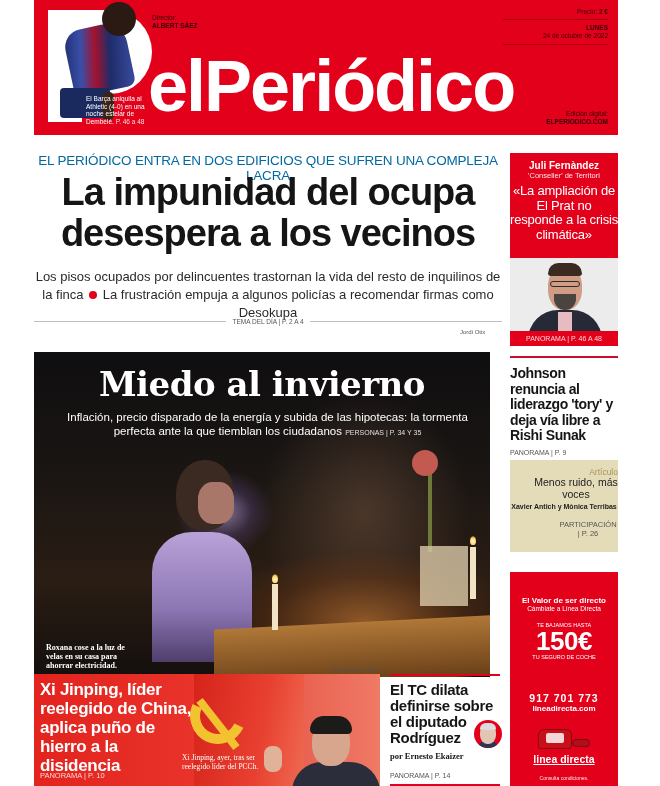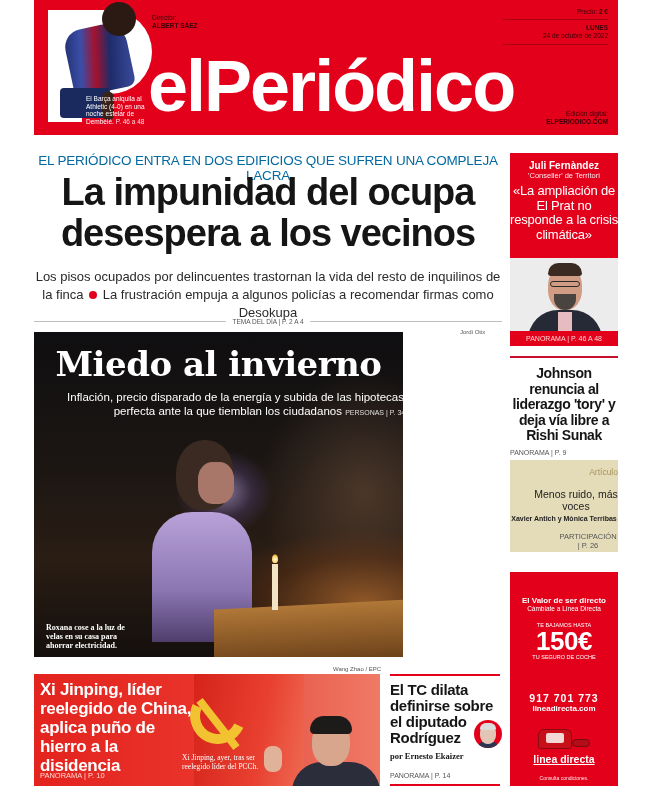--- a/index.html
+++ b/index.html
@@ -34,21 +34,21 @@
   .kicker { position: absolute; left: 34px; top: 153px; width: 468px; text-align: center; font-size: 13.5px; color: #0369a1; letter-spacing: -0.2px; }
   .headline { position: absolute; left: 34px; top: 172px; width: 468px; text-align: center; font-size: 38px; line-height: 41px; font-weight: bold; letter-spacing: -1px; color: #151515; }
   .subhead { position: absolute; left: 34px; top: 268px; width: 468px; text-align: center; font-size: 13px; line-height: 18px; color: #2a2a2a; }
   .subhead .dot { display: inline-block; width: 8px; height: 8px; border-radius: 50%; background: #e3001b; vertical-align: 0; margin: 0 2px; }
   .section-line { position: absolute; left: 34px; top: 316px; width: 468px; height: 10px; display: flex; align-items: center; }
   .section-line .rule { flex: 1; height: 1px; background: #bdbdbd; }
   .section-line .label { font-size: 6.5px; color: #555; padding: 0 6px; }
   .credit { position: absolute; font-size: 6px; color: #555; }
 
   
-  .photo { position: absolute; left: 34px; top: 332px; width: 369px; height: 325px; overflow: hidden;
+  .photo { position: absolute; left: 34px; top: 352px; width: 456px; height: 325px; overflow: hidden;
     background:
       radial-gradient(ellipse 70px 60px at 190px 160px, rgba(210,190,255,.55) 0%, rgba(120,90,180,.25) 40%, rgba(0,0,0,0) 70%),
       radial-gradient(ellipse 200px 90px at 330px 270px, rgba(200,120,50,.65) 0%, rgba(120,60,20,.35) 50%, rgba(0,0,0,0) 80%),
       radial-gradient(ellipse 140px 160px at 330px 160px, rgba(110,80,60,.55) 0%, rgba(0,0,0,0) 75%),
       linear-gradient(180deg, #0f0e10 0%, #1b1613 40%, #2a1d14 70%, #140f0d 100%); }
   .photo .woman-head { position: absolute; left: 142px; top: 108px; width: 58px; height: 70px; border-radius: 48% 48% 44% 44%; background: #3a2a22; }
   .photo .woman-face { position: absolute; left: 164px; top: 130px; width: 36px; height: 42px; border-radius: 40%; background: #a9776a; }
   .photo .woman-body { position: absolute; left: 118px; top: 180px; width: 100px; height: 130px; border-radius: 40px 40px 0 0; background: linear-gradient(180deg, #b9a2d8 0%, #8c76b3 60%, #4f3e6c 100%); }
   .photo .table { position: absolute; left: 180px; top: 270px; width: 290px; height: 60px; background: linear-gradient(180deg, #b07838 0%, #6a3f18 100%); transform: skewY(-3deg); }
   .photo .candle { position: absolute; width: 6px; background: #f2e3c4; }
@@ -97,27 +97,27 @@
   .juli .photoarea .head { position: absolute; left: 38px; top: 8px; width: 34px; height: 44px; border-radius: 45%; background: #d09c84; }
   .juli .photoarea .hair { position: absolute; left: 38px; top: 5px; width: 34px; height: 13px; border-radius: 17px 17px 4px 4px; background: #3a2a22; }
   .juli .photoarea .glasses { position: absolute; left: 40px; top: 23px; width: 30px; height: 6px; border: 1.5px solid #2a2a2a; border-radius: 3px; }
   .juli .photoarea .beard { position: absolute; left: 44px; top: 36px; width: 22px; height: 16px; border-radius: 0 0 11px 11px; background: #4a4440; }
   .juli .photoarea .suit { position: absolute; left: 18px; top: 52px; width: 74px; height: 30px; border-radius: 30px 30px 0 0; background: #252a36; }
   .juli .photoarea .shirt { position: absolute; left: 48px; top: 54px; width: 14px; height: 20px; background: #e6bcc0; }
   .juli .section { position: absolute; left: 0; top: 178px; width: 108px; height: 15px; background: #e3001b; color: #ffd3d3; font-size: 7px; text-align: center; line-height: 15px; }
 
   .johnson { position: absolute; left: 510px; top: 356px; width: 108px; }
   .johnson .bar { height: 2px; background: #c8102e; }
-  .johnson .title { margin-top: 8px; font-size: 14px; line-height: 15.5px; font-weight: bold; color: #151515; letter-spacing: -0.4px; text-align: center; }
+  .johnson .title { margin-top: 8px; font-size: 14px; line-height: 15.5px; font-weight: bold; color: #151515; letter-spacing: -0.4px; }
   .johnson .section { margin-top: 5px; font-size: 7px; color: #555; }
   .johnson .bar2 { margin-top: 7px; height: 2px; background: #c8102e; }
 
   .articulo { position: absolute; left: 510px; top: 460px; width: 108px; height: 92px; background: #e4dbb8; text-align: center; }
   .articulo .tag { margin-top: 7px; font-size: 8.5px; color: #a8955b; text-align: right; }
-  .articulo .title { margin-top: 12px; font-size: 10.5px; line-height: 11.5px; color: #222; padding-left: 24px; }
+  .articulo .title { margin-top: 0; font-size: 10.5px; line-height: 11.5px; color: #222; padding-left: 24px; }
   .articulo .authors { margin-top: 3px; font-size: 7px; line-height: 8px; font-weight: bold; color: #222; }
   .articulo .section { margin-top: 9px; font-size: 7.5px; color: #555; padding-left: 48px; }
 
   .ad { position: absolute; left: 510px; top: 572px; width: 108px; height: 214px; background: #e3001b; text-align: center; color: #ffffff; }
   .ad .l1 { margin-top: 24px; font-size: 8px; font-weight: bold; }
   .ad .l2 { font-size: 6.5px; }
   .ad .l3 { margin-top: 10px; font-size: 5.5px; }
   .ad .big { font-size: 26px; font-weight: bold; line-height: 26px; letter-spacing: -0.5px; }
   .ad .l4 { font-size: 5.5px; }
   .ad .phone { margin-top: 32px; font-size: 10.5px; font-weight: bold; letter-spacing: 1px; }

